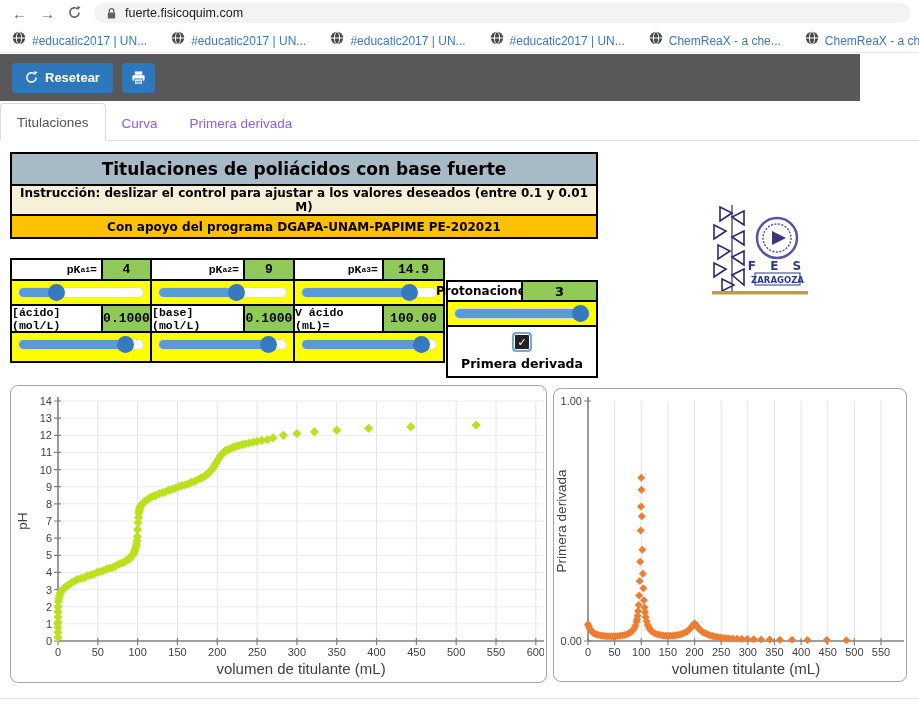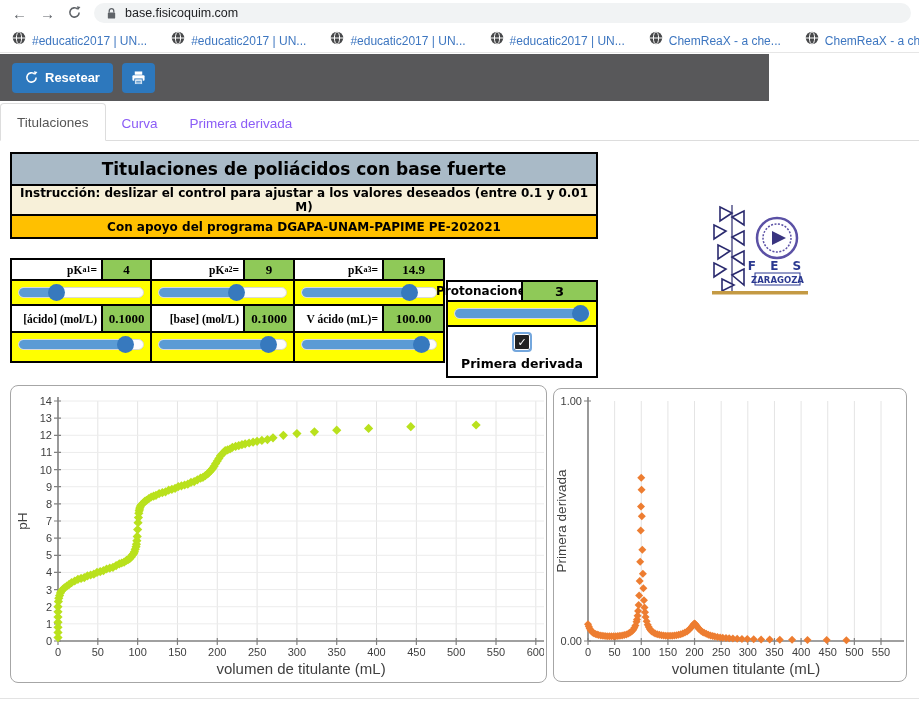--- a/index.html
+++ b/index.html
@@ -11,21 +11,21 @@
             display:flex;align-items:center;gap:13px;padding-left:12px;box-sizing:border-box;}
   .nav-ic{color:#5f6368;font-size:15px;line-height:1;cursor:pointer;}
   .url-pill{flex:1;height:20px;background:#f1f3f4;border-radius:11px;display:flex;align-items:center;
             gap:8px;padding:0 12px;margin-right:8px;font-size:12.5px;color:#202124;cursor:text;}
   .bookmarks{position:absolute;top:26px;left:0;width:919px;height:27px;background:#fff;
              border-bottom:1px solid #e6e6e6;display:flex;align-items:center;gap:24px;
              padding-left:12px;box-sizing:border-box;font-size:12px;color:#3d76c0;}
   .bm{display:flex;align-items:flex-end;gap:6px;white-space:nowrap;cursor:pointer;}
 
   
-  .toolbar{position:absolute;top:54px;left:0;width:769px;height:47px;background:#58585a;
+  .toolbar{position:absolute;top:54px;left:0;width:860px;height:47px;background:#58585a;
            display:flex;align-items:center;gap:9px;padding-left:12px;box-sizing:border-box;}
   .btn-blue{background:#2d78bd;color:#fff;border:none;border-radius:4px;height:30px;
             font-size:13px;font-weight:bold;display:flex;align-items:center;gap:7px;
             padding:0 13px;font-family:"Liberation Sans",sans-serif;cursor:pointer;}
 
   
   .tabbar{position:absolute;top:101px;left:0;width:919px;height:40px;border-bottom:1px solid #ddd;
           display:flex;align-items:flex-end;font-size:13.5px;box-sizing:border-box;}
   .tab{padding:11px 16px 10px 16px;color:#8b5cf6;cursor:pointer;margin-bottom:-1px;}
   .tab.active{background:#fff;border:1px solid #ddd;border-bottom:1px solid #fff;
@@ -38,21 +38,21 @@
   .ht-title{background:#a9bac7;height:30px;font-size:17px;}
   .ht-instr{background:#f7f0d9;height:22px;font-size:12px;margin-left:34px;}
   .ht-author{background:#29abe2;height:21px;font-size:12px;}
   .ht-support{background:#ffc000;height:21px;font-size:12px;}
 
   
   .controls{position:absolute;left:10px;top:258px;width:435px;height:105px;box-sizing:border-box;
             border:2px solid #000;display:grid;
             grid-template-columns:91px 49px 93px 50px 89px 59px;
             grid-template-rows:21px 25px 27px 28px;
-            font-family:Liberation Serif, serif;font-weight:bold;color:#000;}
+            font-family:Liberation Mono, monospace;font-weight:bold;color:#000;}
   .controls>div{border-right:2px solid #000;border-bottom:2px solid #000;box-sizing:border-box;}
   .controls>div.last-col{border-right:none;}
   .controls>div.last-row{border-bottom:none;}
   .lbl{background:#fff;font-size:11.5px;display:flex;align-items:center;justify-content:flex-end;padding-right:4px;}
   .val{background:#8fc958;font-size:13px;display:flex;align-items:center;justify-content:center;}
   .sld{background:#ffff00;grid-column:span 2;position:relative;padding:6px 6px;}
   sub{font-size:8px;}
 
   .proto{position:absolute;left:446px;top:280px;width:152px;height:98px;box-sizing:border-box;
          border:2px solid #000;display:grid;grid-template-columns:75px 73px;
@@ -95,21 +95,21 @@
       <svg width="13" height="13" viewBox="0 0 14 14">
           <path d="M12 7a5 5 0 1 1-1.5-3.6" stroke="#5f6368" stroke-width="1.7" fill="none"></path>
           <polygon points="9.6,0.4 13.4,1.2 10.8,4.4" fill="#5f6368"></polygon>
         </svg>
     </span>
     <div class="url-pill">
       <svg width="11" height="13" viewBox="0 0 12 14">
           <path d="M3.5 6V4.2a2.5 2.5 0 0 1 5 0V6" stroke="#5f6368" stroke-width="1.4" fill="none"></path>
           <rect x="2" y="6" width="8" height="6.5" rx="1" fill="#5f6368"></rect>
         </svg>
-      <span>base.fisicoquim.com</span>
+      <span>fuerte.fisicoquim.com</span>
     </div>
   </div>
 
   <div class="bookmarks" id="bookmarks">
       <div class="bm">
         <span><svg width="14" height="14" viewBox="0 0 14 14">
             <circle cx="7" cy="7" r="6.2" fill="#47484a"></circle>
             <ellipse cx="7" cy="7" rx="2.6" ry="6.2" fill="none" stroke="#fff" stroke-width="1"></ellipse>
             <line x1="0.8" y1="7" x2="13.2" y2="7" stroke="#fff" stroke-width="1"></line>
           </svg></span>

